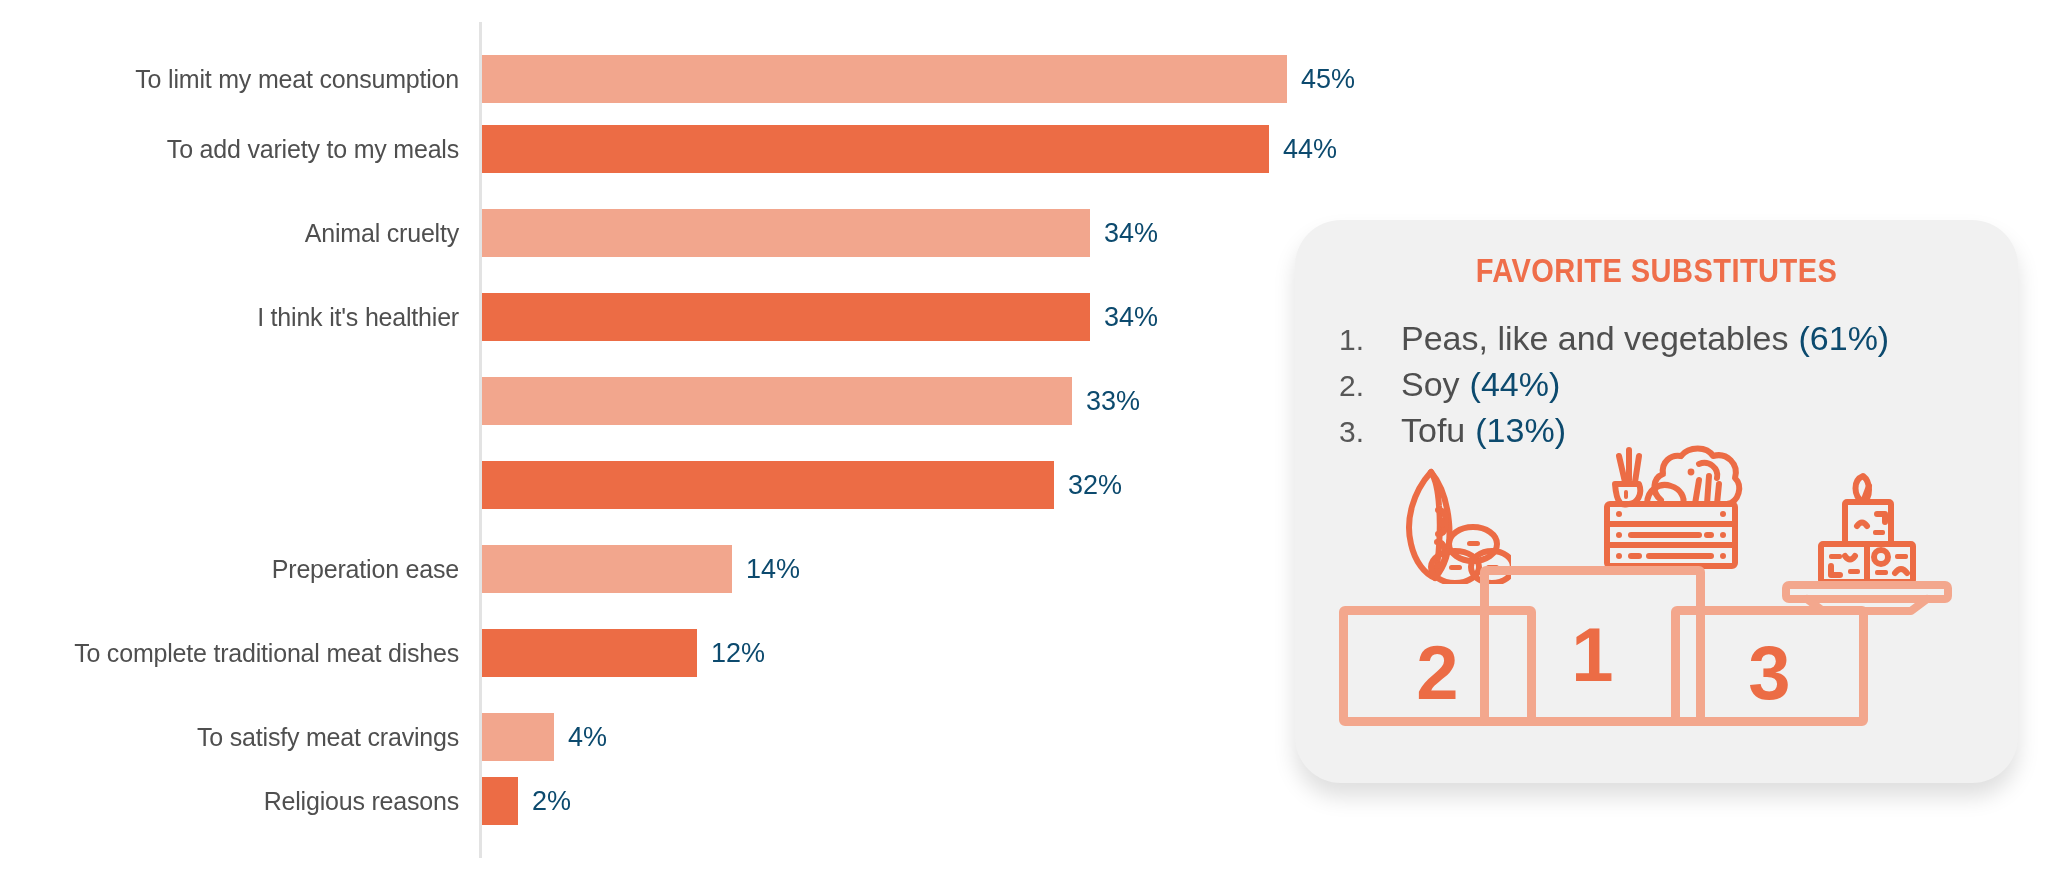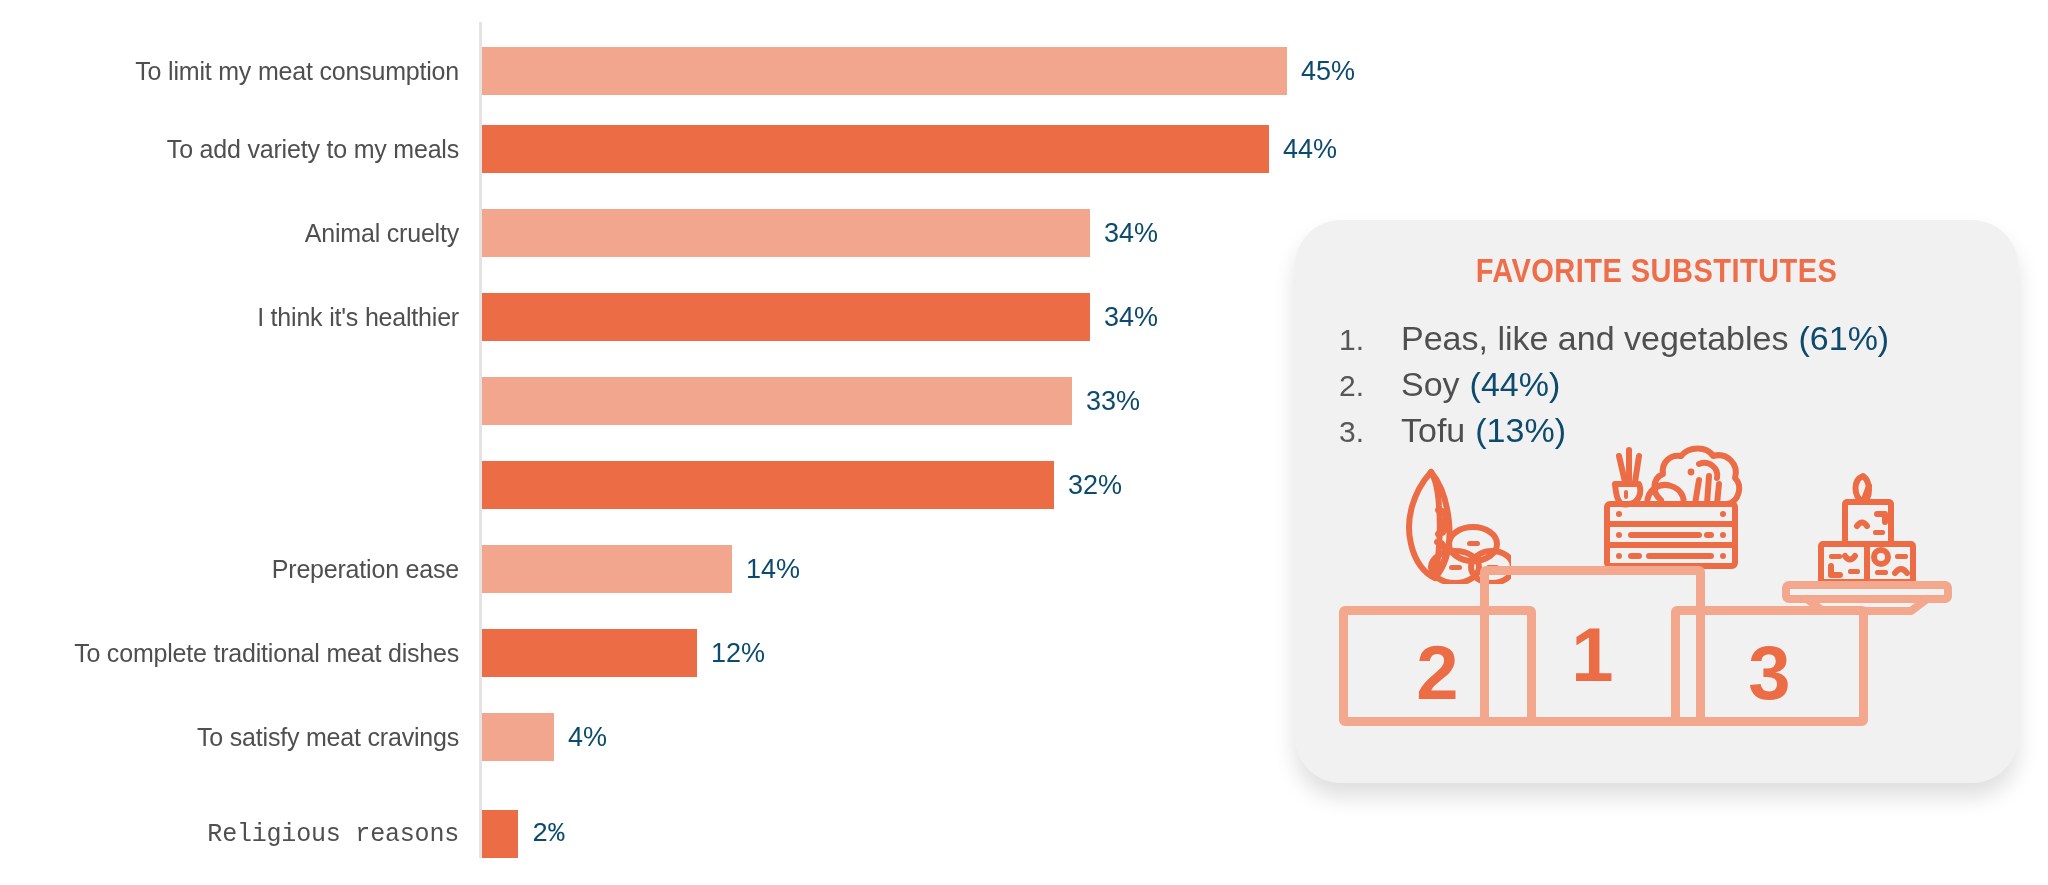--- a/index.html
+++ b/index.html
@@ -66,21 +66,21 @@
   .podium-icon { position: absolute; }
 </style>
 </head>
 <body>
 
 <div id="root">
 
   <div id="chart">
     <div class="axis-line"></div>
     <div id="bars">
-        <div class="bar-row" style="top: 47px; text-align: right;">
+        <div class="bar-row" style="top: 55px; text-align: right;">
           <div class="bar-label-wrap">To limit my meat consumption</div>
           <div class="bar" style="width: 805px; background: rgb(242, 166, 141);"></div>
           <div class="bar-value" style="left: 1301px;">45%</div>
         </div>
         <div class="bar-row" style="top: 125px; padding-left: 44px;">
           <div class="bar-label-wrap">To add variety to my meals</div>
           <div class="bar" style="width: 787px; background: rgb(236, 108, 69);"></div>
           <div class="bar-value" style="left: 1283px; text-align: right;">44%</div>
         </div>
         <div class="bar-row" style="top: 209px;">
@@ -109,21 +109,21 @@
         <div class="bar-row" style="top: 629px;">
           <div class="bar-label-wrap">To complete traditional meat dishes</div>
           <div class="bar" style="width: 215px; background: rgb(236, 108, 69);"></div>
           <div class="bar-value" style="left: 711px;">12%</div>
         </div>
         <div class="bar-row" style="top: 713px;">
           <div class="bar-label-wrap">To satisfy meat cravings</div>
           <div class="bar" style="width: 72px; background: rgb(242, 166, 141);"></div>
           <div class="bar-value" style="left: 568px;">4%</div>
         </div>
-        <div class="bar-row" style="top: 810px; font-family: Liberation Mono, monospace;">
+        <div class="bar-row" style="top: 777px;">
           <div class="bar-label-wrap">Religious reasons</div>
           <div class="bar" style="width: 36px; background: rgb(236, 108, 69);"></div>
           <div class="bar-value" style="left: 532px;">2%</div>
         </div>
       </div>
   </div>
 
   <div id="panel">
 
     <div id="panel-title">FAVORITE SUBSTITUTES</div>

